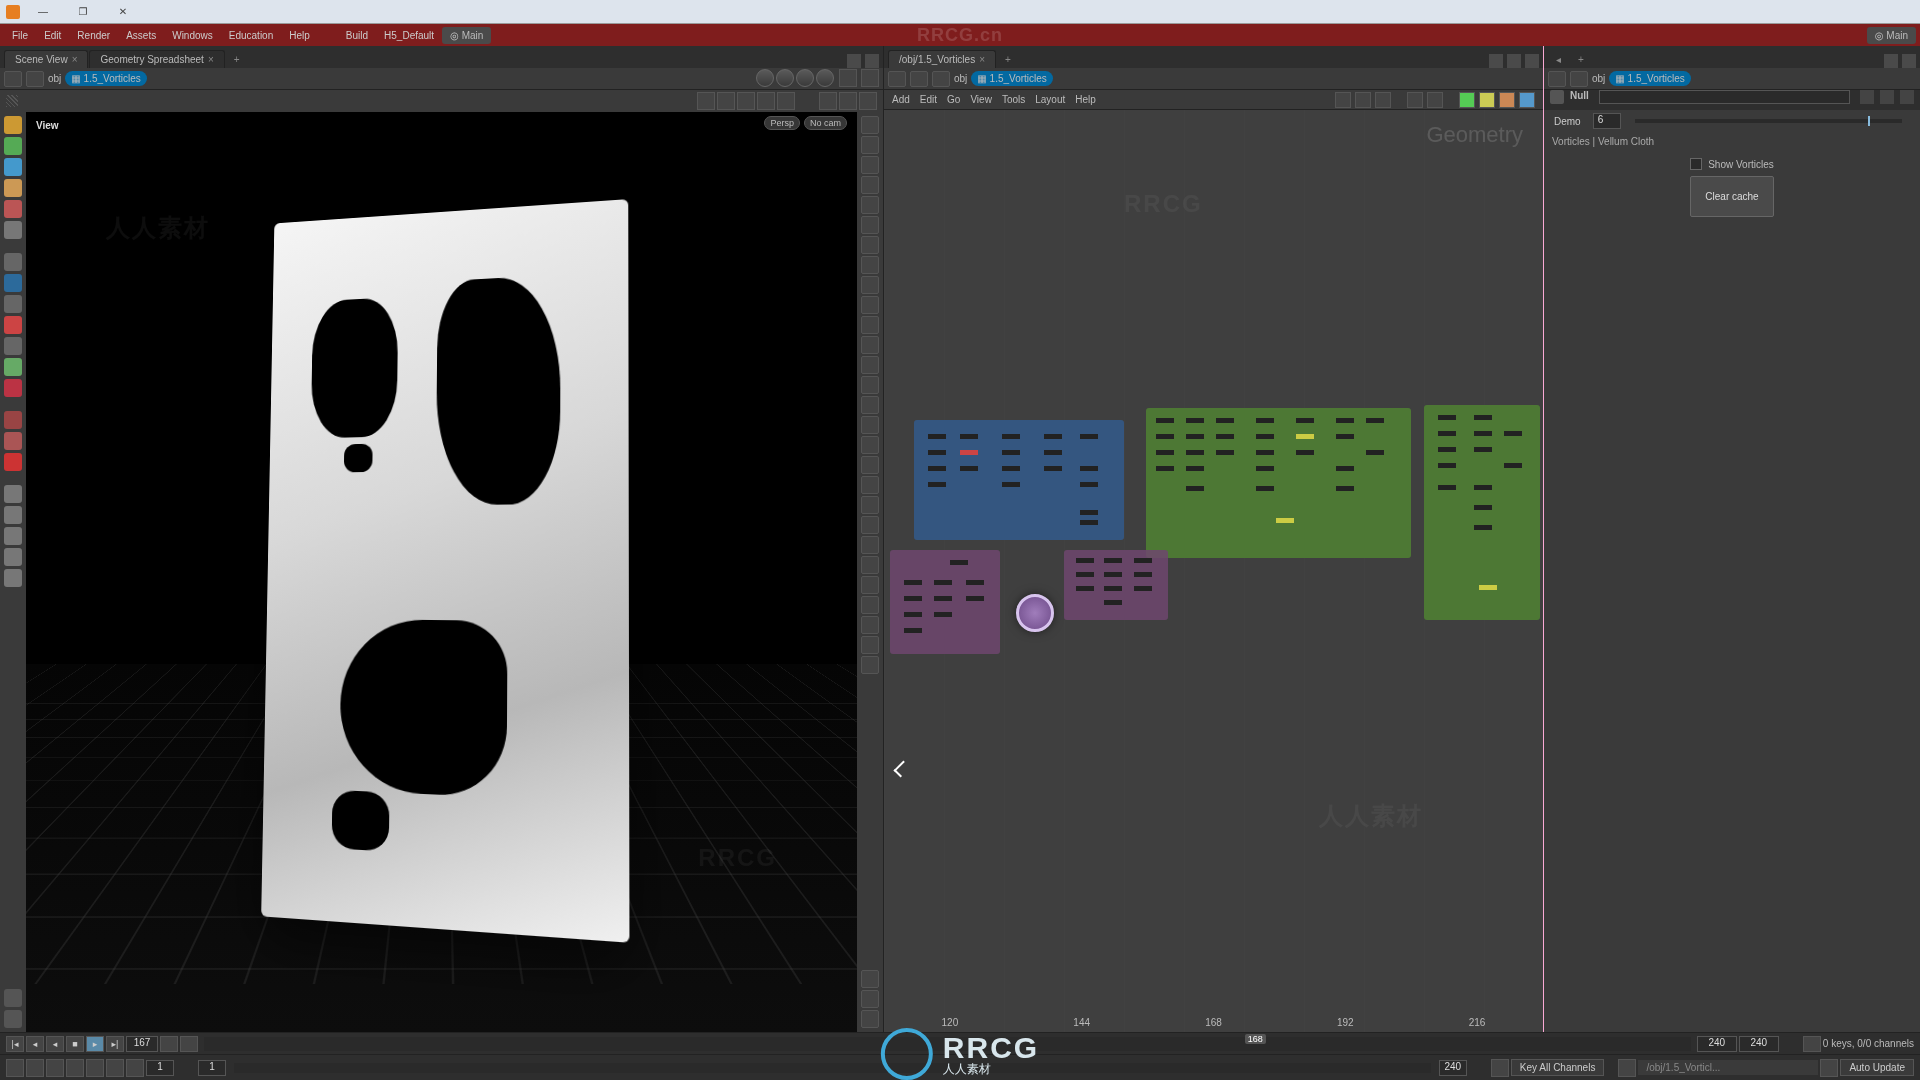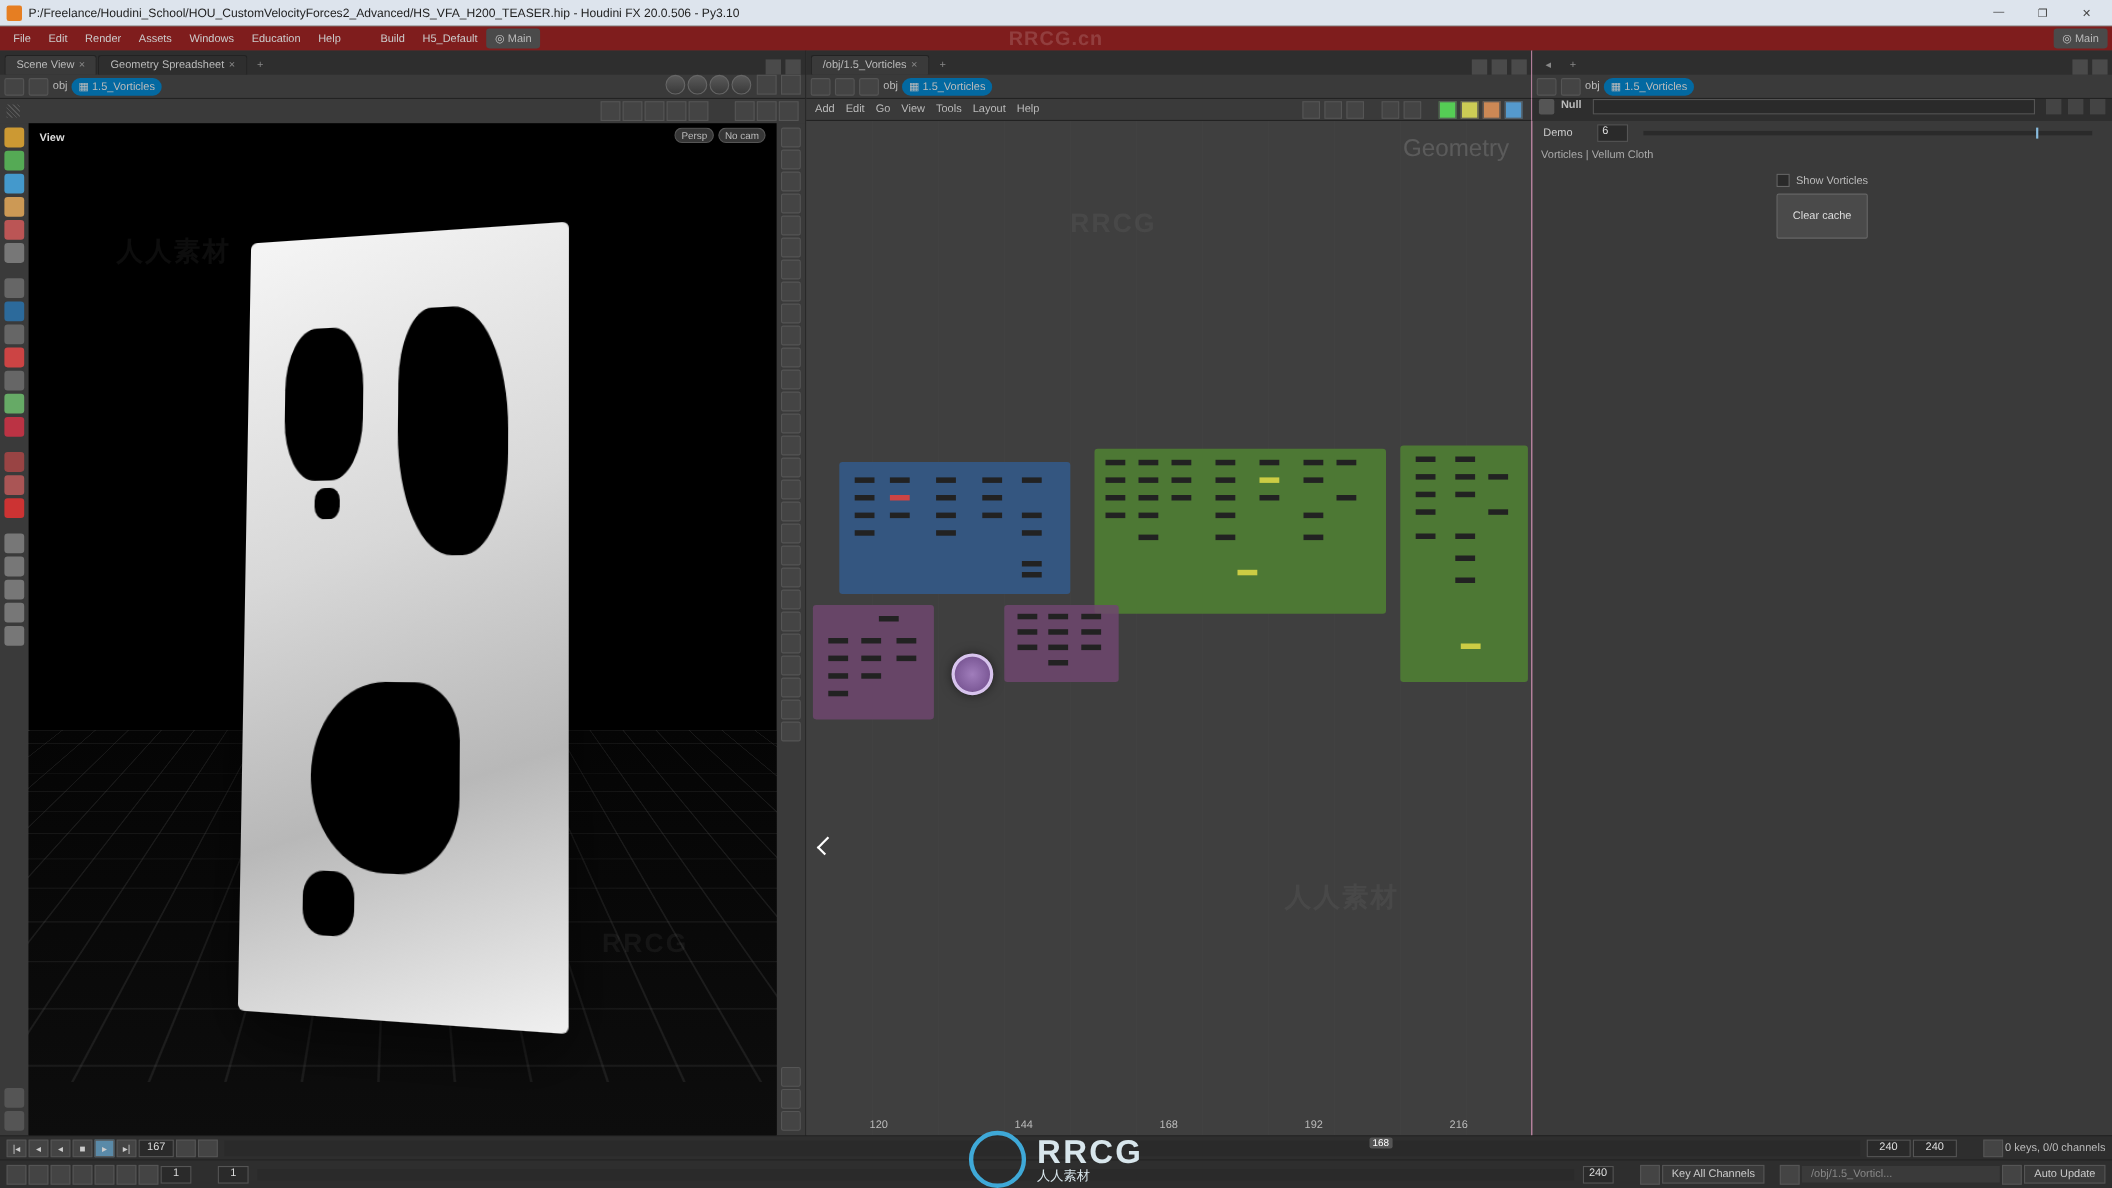--- a/index.html
+++ b/index.html
@@ -6,21 +6,21 @@
 html,body{width:1920px;height:1080px;background:#3a3a3a;overflow:hidden}
 .titlebar{height:24px;background:#dde4ed;border-bottom:1px solid #999;display:flex;align-items:center;padding:0 6px;gap:6px}
 .titlebar .icon{width:14px;height:14px;background:#e67e22;border-radius:2px}
 .titlebar .title{font-size:11px;color:#222;flex:1}
 .titlebar .winbtn{width:34px;height:20px;display:flex;align-items:center;justify-content:center;color:#444}
 .menubar{height:22px;background:#7f1d1d;display:flex;align-items:center;gap:0;padding:0 4px}
 .menubar .menuitem{padding:3px 8px;color:#ccc}
 .menubar .spacer{flex:1}
 .menubar .watermark{position:absolute;left:50%;transform:translateX(-50%);font-size:18px;color:rgba(255,255,255,0.15);font-weight:bold;letter-spacing:1px}
 .workspace{display:flex;height:calc(100% - 24px - 22px - 22px - 26px);position:relative}
-.pane-left{width:733px;display:flex;flex-direction:column;border-right:1px solid #222}
+.pane-left{width:884px;display:flex;flex-direction:column;border-right:1px solid #222}
 .pane-mid{width:660px;display:flex;flex-direction:column;border-right:1px solid #f9a8d4}
 .pane-right{flex:1;display:flex;flex-direction:column}
 .tabbar{height:22px;background:#2e2e2e;display:flex;align-items:flex-end;gap:1px;padding-left:4px}
 .tab{padding:3px 10px;background:#3a3a3a;border:1px solid #222;border-bottom:none;border-radius:3px 3px 0 0;color:#ccc}
 .tab.inactive{background:#2e2e2e;color:#888}
 .tabbar .tabclose{margin-left:4px;color:#888}
 .tabbar .plus{padding:3px 8px;color:#888}
 .tabbar .right{margin-left:auto;display:flex;gap:4px;padding-right:4px}
 .tabbar .iconbtn{width:14px;height:14px;background:#4a4a4a}
 .pathbar{height:22px;background:#3a3a3a;display:flex;align-items:center;gap:4px;padding:0 4px;border-bottom:1px solid #222}
@@ -62,21 +62,21 @@
 .netbox .nn{position:absolute;width:18px;height:5px;background:#222}
 .netbox .nn.r{background:#c44}
 .netbox .nn.y{background:#cc4}
 .ringnode{position:absolute;width:38px;height:38px;border-radius:50%;background:radial-gradient(#a07dbb,#6d4a88);border:3px solid #d8c4ee;box-shadow:0 0 10px rgba(0,0,0,0.5)}
 .cursor-pointer{position:absolute;width:10px;height:14px;border-left:2px solid #fff;border-bottom:2px solid #fff;transform:rotate(45deg)}
 .parmheader{height:20px;background:#2e2e2e;display:flex;align-items:flex-start;padding:0 6px;gap:6px}
 .parmheader .nodeicon{width:14px;height:14px;background:#555;border-radius:2px}
 .parmheader .nametxt{font-weight:bold}
 .parmheader .searchbtn{width:14px;height:14px;background:#444;margin-left:auto}
 .demorow{height:22px;display:flex;align-items:center;padding:0 10px;gap:6px}
-.demorow .label{margin-left:auto;margin-right:16px;color:#ccc}
+.demorow .label{margin-left:auto;margin-right:6px;color:#ccc}
 .demorow .numfield{width:28px;height:16px;background:#2a2a2a;border:1px solid #555;color:#ddd;text-align:left;padding:0 4px}
 .demorow .slider{flex:1;height:4px;background:#2a2a2a;position:relative;margin:0 8px}
 .demorow .slider .thumb{position:absolute;right:12%;top:-3px;width:2px;height:10px;background:#8bd}
 .parmtabs{height:20px;padding:4px 8px;color:#aaa}
 .parmbody{padding:6px 10px;display:flex;flex-direction:column;gap:6px}
 .parmbody .row{display:flex;align-items:center;gap:6px}
 .parmbody .chk{width:12px;height:12px;border:1px solid #666;background:#2a2a2a}
 .parmbody .btn{padding:14px 14px;background:#4a4a4a;border:1px solid #666;border-radius:2px;color:#ddd}
 .bottombars{height:48px;display:flex;flex-direction:column}
 .timeline{height:22px;background:#2e2e2e;display:flex;align-items:center;gap:2px;padding:0 6px;border-top:1px solid #222}
@@ -96,21 +96,20 @@
 .watermark-big .wring{width:52px;height:52px;border:4px solid #3fa9d8;border-radius:50%;position:relative}
 .watermark-big .wtxt{font-size:30px;font-weight:bold;color:#d8e6ec;letter-spacing:2px}
 .watermark-big .wsub{font-size:12px;color:#d8e6ec;margin-top:-4px}
 .wmcorner{position:absolute;font-size:24px;color:rgba(255,255,255,0.05);font-weight:bold;letter-spacing:2px;pointer-events:none}
 </style>
 </head>
 <body>
 
 <div class="titlebar">
   <span class="icon"></span>
-  <span class="title">P:/Freelance/Houdini_School/HOU_CustomVelocityForces2_Advanced/HS_VFA_H200_TEASER.hip - Houdini FX 20.0.506 - Py3.10</span>
   <span class="winbtn">—</span>
   <span class="winbtn">❐</span>
   <span class="winbtn">✕</span>
 </div>
 
 <div class="menubar">
   <span class="menuitem">File</span>
   <span class="menuitem">Edit</span>
   <span class="menuitem">Render</span>
   <span class="menuitem">Assets</span>

